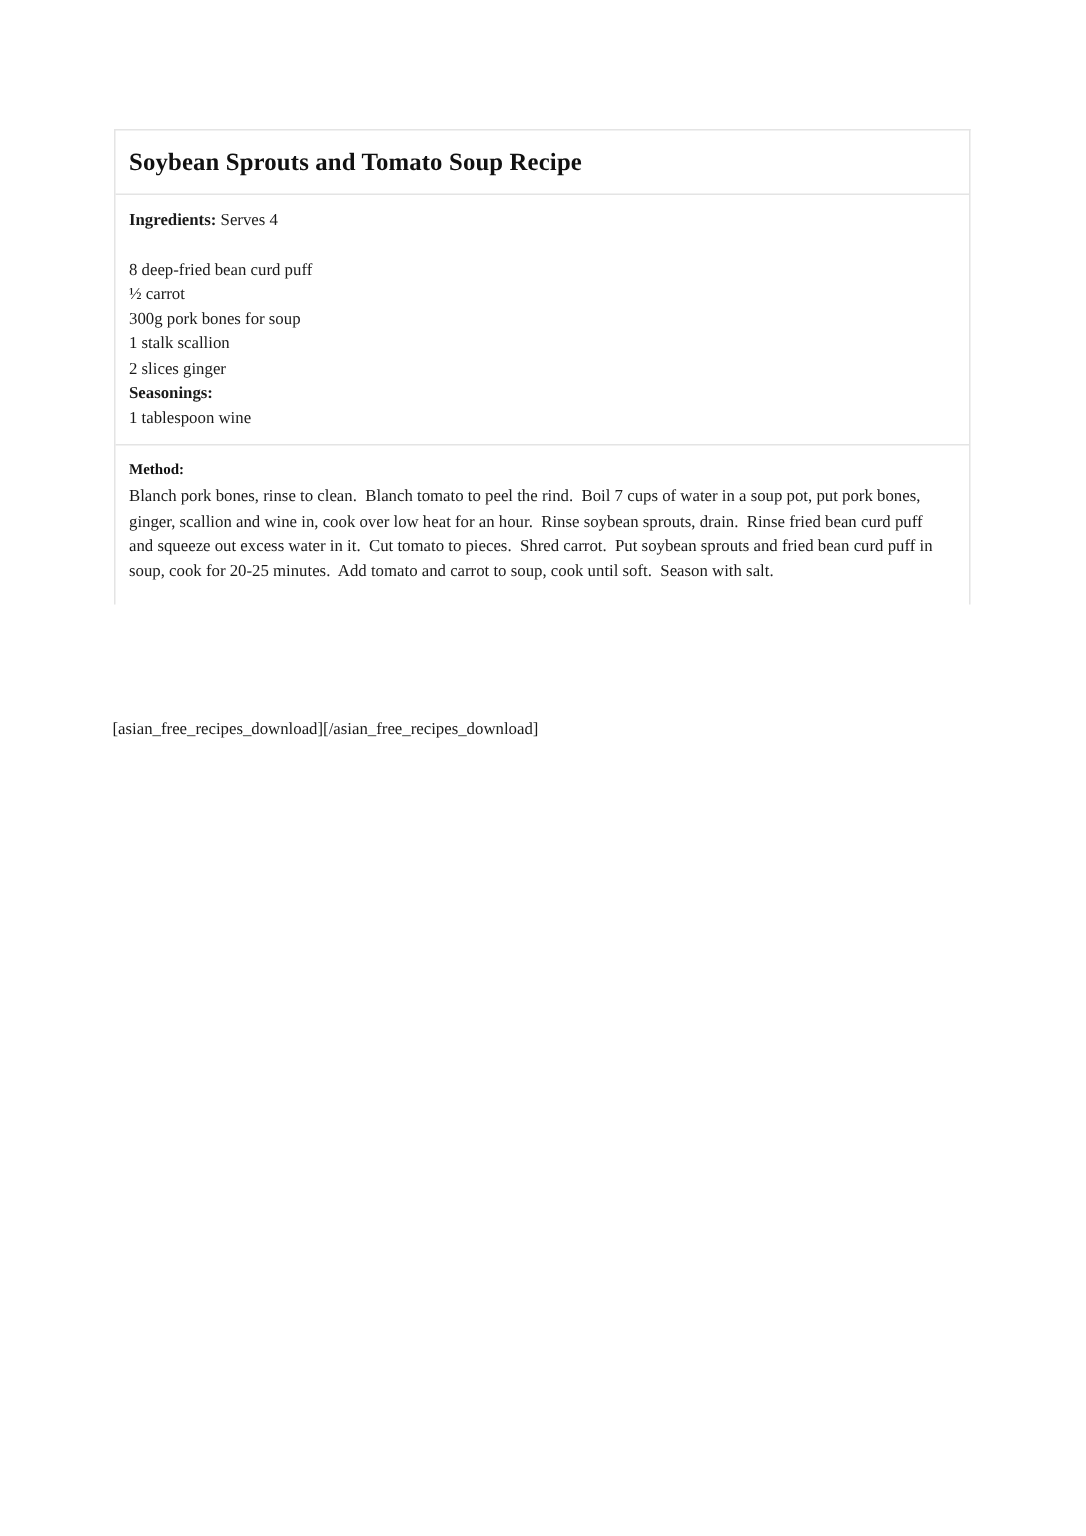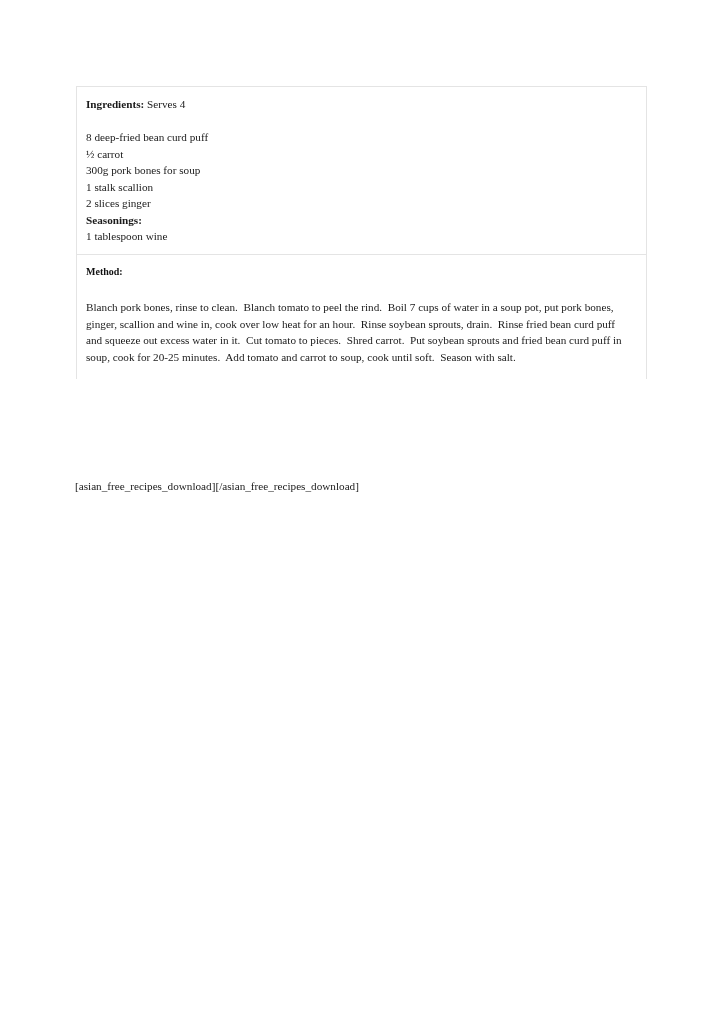--- a/index.html
+++ b/index.html
@@ -77,38 +77,40 @@
     color: #111111;
   }
 
   .method-body {
     font-size: 11.2px;
     line-height: 16.6px;
     color: #1a1a1a;
     text-align: left;
     max-width: 545px;
     white-space: pre-wrap;
-    margin-top: 19px;
   }
 
   
   .shortcode-line {
     position: absolute;
     left: 75px;
     top: 478px;
     font-size: 11.2px;
     line-height: 16px;
     color: #1a1a1a;
   }
 </style>
 </head>
 <body>
 
 <div class="recipe-card">
 
+  <div class="card-header">
+    <h1 class="recipe-title">Soybean Sprouts and Tomato Soup Recipe</h1>
+  </div>
 
   <div class="card-section">
 
     <div class="ing-line"><span class="label-bold">Ingredients:</span><span> Serves 4</span></div>
 
     <div class="ing-line spacer"></div>
 
     <div class="ing-line">8 deep-fried bean curd puff</div>
     <div class="ing-line">½ carrot</div>
     <div class="ing-line">300g pork bones for soup</div>

